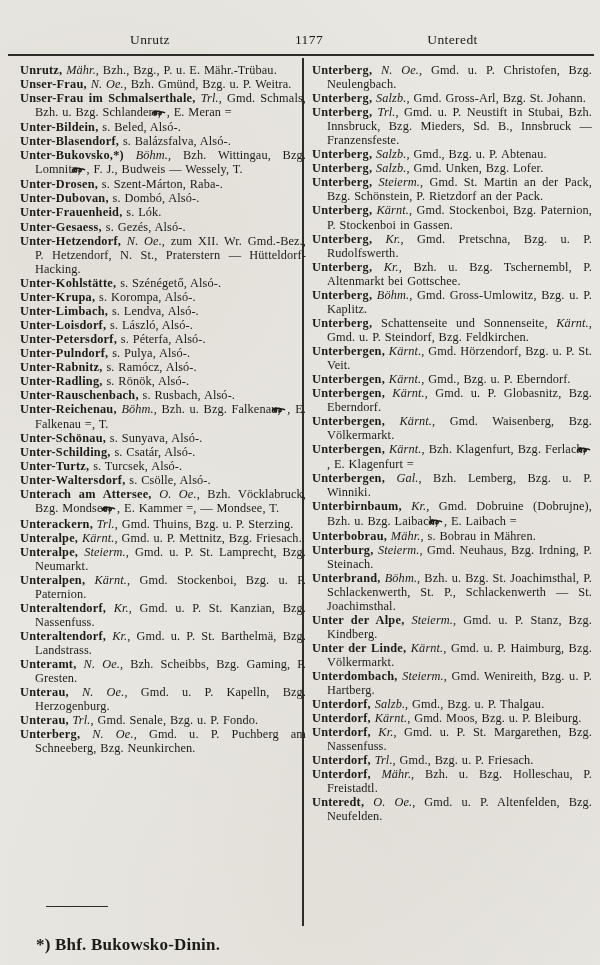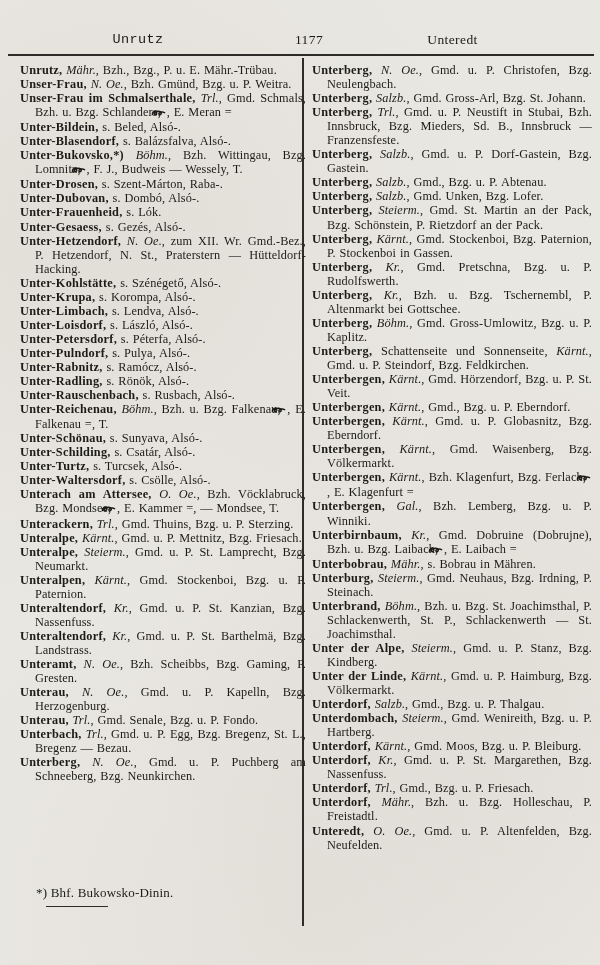--- a/index.html
+++ b/index.html
@@ -8,41 +8,41 @@
     font-family:"Liberation Serif","DejaVu Serif",serif;
     color:#1d1b18;
     background:
       radial-gradient(circle at 18% 25%, rgba(115,105,85,0.07), transparent 42%),
       radial-gradient(circle at 82% 68%, rgba(115,105,85,0.06), transparent 45%),
       radial-gradient(circle at 50% 95%, rgba(115,105,85,0.05), transparent 40%),
       #e9e7e1;
   }
   .page{position:absolute;inset:0;}
   .header-title{position:absolute;top:32px;font-size:13.5px;letter-spacing:0.4px;text-align:center;}
-  .ht-left{left:28px;width:220px;font-family:Liberation Mono, monospace;}
+  .ht-left{left:40px;width:220px;}
   .ht-num{left:254px;width:110px;}
   .ht-right{left:350px;width:205px;}
   .header-rule{position:absolute;top:54px;left:8px;width:586px;border-top:2px solid #2e2c28;}
   .col-divider{position:absolute;left:302px;top:58px;width:1.5px;height:868px;background:#2e2c28;}
   .column{position:absolute;top:63px;}
   .col-left{left:20px;width:286px;}
   .col-right{left:312px;width:280px;}
   .entry{
     text-align:justify;font-size:12.3px;line-height:14.05px;
     padding-left:15px;text-indent:-15px;
     letter-spacing:0.12px;word-spacing:0.6px;
   }
   .hw{font-weight:bold;letter-spacing:0.25px;}
   .it{font-style:italic;}
   .bd{font-weight:normal;}
   .nm{}
   .posthorn{display:inline-block;vertical-align:-1px;margin:0 1px;}
   .posthorn svg{display:inline-block;}
   .footnote-rule{position:absolute;left:46px;top:906px;width:62px;border-top:1.4px solid #2e2c28;}
-  .footnote{position:absolute;left:36px;top:885px;font-size:13px;font-weight:normal;letter-spacing:0.2px;}
+  .footnote{position:absolute;left:36px;top:935px;font-size:17px;font-weight:bold;letter-spacing:0.2px;}
 </style>
 </head>
 <body>
 
 <div class="page">
   <div class="header-title ht-left">Unrutz</div>
   <div class="header-title ht-num">1177</div>
   <div class="header-title ht-right">Unteredt</div>
   <div class="header-rule"></div>
   <div class="col-divider"></div>
@@ -83,28 +83,26 @@
           </svg></span><span class="nm">, E. Kammer =, — Mondsee, T.</span></div>
       <div class="entry"><span class="hw">Unterackern,</span><span class="it"> Trl.</span><span class="nm">, Gmd. Thuins, Bzg. u. P. Sterzing.</span></div>
       <div class="entry"><span class="hw">Unteralpe,</span><span class="it"> Kärnt.</span><span class="nm">, Gmd. u. P. Mettnitz, Bzg. Friesach.</span></div>
       <div class="entry"><span class="hw">Unteralpe,</span><span class="it"> Steierm.</span><span class="nm">, Gmd. u. P. St. Lamprecht, Bzg. Neumarkt.</span></div>
       <div class="entry"><span class="hw">Unteralpen,</span><span class="it"> Kärnt.</span><span class="nm">, Gmd. Stockenboi, Bzg. u. P. Paternion.</span></div>
       <div class="entry"><span class="hw">Unteraltendorf,</span><span class="it"> Kr.</span><span class="nm">, Gmd. u. P. St. Kanzian, Bzg. Nassenfuss.</span></div>
       <div class="entry"><span class="hw">Unteraltendorf,</span><span class="it"> Kr.</span><span class="nm">, Gmd. u. P. St. Barthelmä, Bzg. Landstrass.</span></div>
       <div class="entry"><span class="hw">Unteramt,</span><span class="it"> N. Oe.</span><span class="nm">, Bzh. Scheibbs, Bzg. Gaming, P. Gresten.</span></div>
       <div class="entry"><span class="hw">Unterau,</span><span class="it"> N. Oe.</span><span class="nm">, Gmd. u. P. Kapelln, Bzg. Herzogenburg.</span></div>
       <div class="entry"><span class="hw">Unterau,</span><span class="it"> Trl.</span><span class="nm">, Gmd. Senale, Bzg. u. P. Fondo.</span></div>
-      <div class="entry"><span class="hw">Unterbach,</span><span class="it"> Trl.</span><span class="nm">, Gmd. u. P. Egg, Bzg. Bregenz, </span><span class="bd">St. L.,</span><span class="nm"> Bregenz — Bezau.</span></div>
       <div class="entry"><span class="hw">Unterberg,</span><span class="it"> N. Oe.</span><span class="nm">, Gmd. u. P. Puchberg am Schneeberg, Bzg. Neunkirchen.</span></div>
     </div>
   <div class="column col-right" id="col-right">
       <div class="entry"><span class="hw">Unterberg,</span><span class="it"> N. Oe.</span><span class="nm">, Gmd. u. P. Christofen, Bzg. Neulengbach.</span></div>
       <div class="entry"><span class="hw">Unterberg,</span><span class="it"> Salzb.</span><span class="nm">, Gmd. Gross-Arl, Bzg. St. Johann.</span></div>
       <div class="entry"><span class="hw">Unterberg,</span><span class="it"> Trl.</span><span class="nm">, Gmd. u. P. Neustift in Stubai, Bzh. Innsbruck, Bzg. Mieders, </span><span class="bd">Sd. B.,</span><span class="nm"> Innsbruck — Franzensfeste.</span></div>
-      <div class="entry"><span class="hw">Unterberg,</span><span class="it"> Salzb.</span><span class="nm">, Gmd. u. P. Dorf-Gastein, Bzg. Gastein.</span></div>
       <div class="entry"><span class="hw">Unterberg,</span><span class="it"> Salzb.</span><span class="nm">, Gmd., Bzg. u. P. Abtenau.</span></div>
       <div class="entry"><span class="hw">Unterberg,</span><span class="it"> Salzb.</span><span class="nm">, Gmd. Unken, Bzg. Lofer.</span></div>
       <div class="entry"><span class="hw">Unterberg,</span><span class="it"> Steierm.</span><span class="nm">, Gmd. St. Martin an der Pack, Bzg. Schönstein, P. Rietzdorf an der Pack.</span></div>
       <div class="entry"><span class="hw">Unterberg,</span><span class="it"> Kärnt.</span><span class="nm">, Gmd. Stockenboi, Bzg. Paternion, P. Stockenboi in Gassen.</span></div>
       <div class="entry"><span class="hw">Unterberg,</span><span class="it"> Kr.</span><span class="nm">, Gmd. Pretschna, Bzg. u. P. Rudolfswerth.</span></div>
       <div class="entry"><span class="hw">Unterberg,</span><span class="it"> Kr.</span><span class="nm">, Bzh. u. Bzg. Tschernembl, P. Altenmarkt bei Gottschee.</span></div>
       <div class="entry"><span class="hw">Unterberg,</span><span class="it"> Böhm.</span><span class="nm">, Gmd. Gross-Umlowitz, Bzg. u. P. Kaplitz.</span></div>
       <div class="entry"><span class="hw">Unterberg,</span><span class="nm"> Schattenseite und Sonnenseite, </span><span class="it">Kärnt.</span><span class="nm">, Gmd. u. P. Steindorf, Bzg. Feldkirchen.</span></div>
       <div class="entry"><span class="hw">Unterbergen,</span><span class="it"> Kärnt.</span><span class="nm">, Gmd. Hörzendorf, Bzg. u. P. St. Veit.</span></div>
       <div class="entry"><span class="hw">Unterbergen,</span><span class="it"> Kärnt.</span><span class="nm">, Gmd., Bzg. u. P. Eberndorf.</span></div>
@@ -115,22 +113,22 @@
           </svg></span><span class="nm">, E. Klagenfurt =</span></div>
       <div class="entry"><span class="hw">Unterbergen,</span><span class="it"> Gal.</span><span class="nm">, Bzh. Lemberg, Bzg. u. P. Winniki.</span></div>
       <div class="entry"><span class="hw">Unterbirnbaum,</span><span class="it"> Kr.</span><span class="nm">, Gmd. Dobruine (Dobrujne), Bzh. u. Bzg. Laibach, </span><span class="posthorn"><svg width="15" height="9" viewBox="0 0 26 14" xmlns="http://www.w3.org/2000/svg">
             <path d="M2.5 10.5 C1.5 5.5, 7.5 3.5, 9.5 6.5 C11 9, 8.5 11.5, 6.5 10.3 C4.3 9, 6.5 5, 13 5 C19.5 5, 18.5 11.5, 15 10.7 C12.3 10, 14 5.5, 20 6.2 L23.5 7.2" fill="none" stroke="#1d1b18" stroke-width="2.6" stroke-linecap="round"></path>
           </svg></span><span class="nm">, E. Laibach =</span></div>
       <div class="entry"><span class="hw">Unterbobrau,</span><span class="it"> Mähr.</span><span class="nm">, s. Bobrau in Mähren.</span></div>
       <div class="entry"><span class="hw">Unterburg,</span><span class="it"> Steierm.</span><span class="nm">, Gmd. Neuhaus, Bzg. Irdning, P. Steinach.</span></div>
       <div class="entry"><span class="hw">Unterbrand,</span><span class="it"> Böhm.</span><span class="nm">, Bzh. u. Bzg. St. Joachimsthal, P. Schlackenwerth, </span><span class="bd">St. P.,</span><span class="nm"> Schlackenwerth — St. Joachimsthal.</span></div>
       <div class="entry"><span class="hw">Unter der Alpe,</span><span class="it"> Steierm.</span><span class="nm">, Gmd. u. P. Stanz, Bzg. Kindberg.</span></div>
       <div class="entry"><span class="hw">Unter der Linde,</span><span class="it"> Kärnt.</span><span class="nm">, Gmd. u. P. Haimburg, Bzg. Völkermarkt.</span></div>
+      <div class="entry"><span class="hw">Unterdombach,</span><span class="it"> Steierm.</span><span class="nm">, Gmd. Wenireith, Bzg. u. P. Hartberg.</span></div>
       <div class="entry"><span class="hw">Unterdorf,</span><span class="it"> Salzb.</span><span class="nm">, Gmd., Bzg. u. P. Thalgau.</span></div>
-      <div class="entry"><span class="hw">Unterdombach,</span><span class="it"> Steierm.</span><span class="nm">, Gmd. Wenireith, Bzg. u. P. Hartberg.</span></div>
       <div class="entry"><span class="hw">Unterdorf,</span><span class="it"> Kärnt.</span><span class="nm">, Gmd. Moos, Bzg. u. P. Bleiburg.</span></div>
       <div class="entry"><span class="hw">Unterdorf,</span><span class="it"> Kr.</span><span class="nm">, Gmd. u. P. St. Margarethen, Bzg. Nassenfuss.</span></div>
       <div class="entry"><span class="hw">Unterdorf,</span><span class="it"> Trl.</span><span class="nm">, Gmd., Bzg. u. P. Friesach.</span></div>
       <div class="entry"><span class="hw">Unterdorf,</span><span class="it"> Mähr.</span><span class="nm">, Bzh. u. Bzg. Holleschau, P. Freistadtl.</span></div>
       <div class="entry"><span class="hw">Unteredt,</span><span class="it"> O. Oe.</span><span class="nm">, Gmd. u. P. Altenfelden, Bzg. Neufelden.</span></div>
     </div>
   <div class="footnote-rule"></div>
   <div class="footnote">*) Bhf. Bukowsko-Dinin.</div>
 </div>
 

